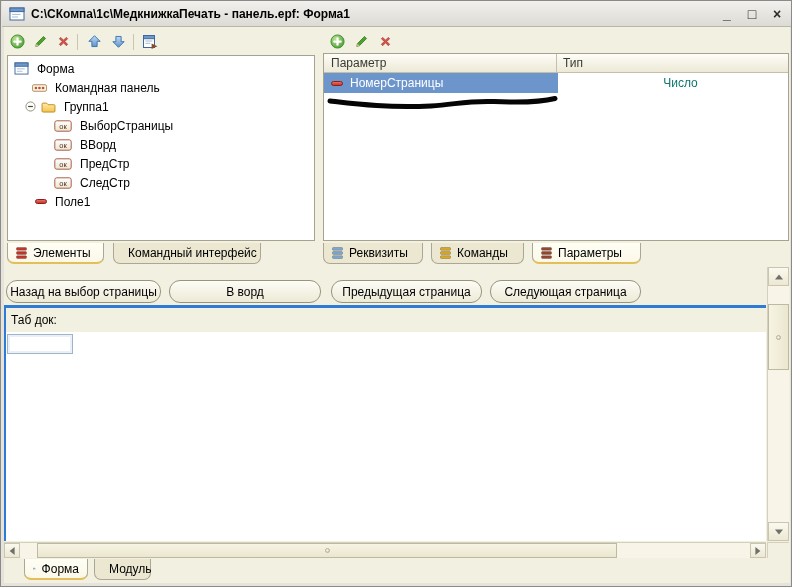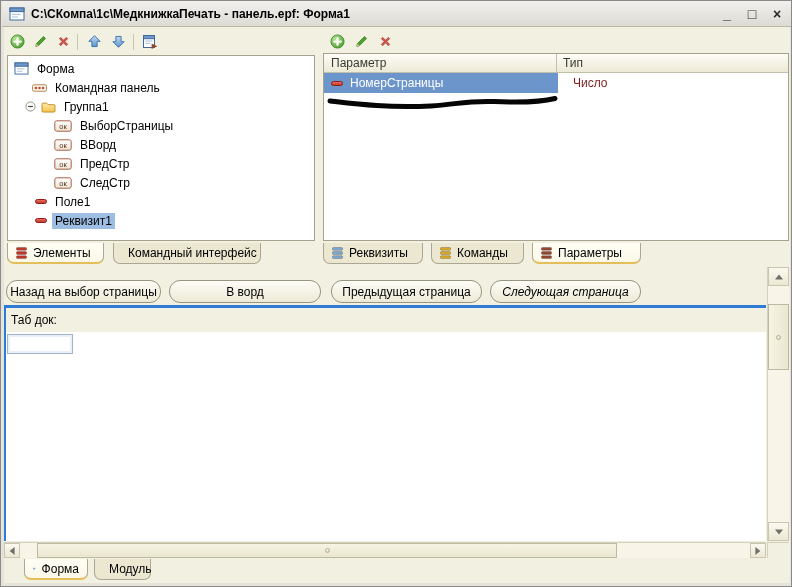--- a/index.html
+++ b/index.html
@@ -27,21 +27,21 @@
   .tree { padding-top:3px; }
   .tree-row { height:19px; display:flex; align-items:center; gap:5px; }
   .tree-label { padding:1px 3px; white-space:nowrap; }
   .sel-unfocused { background:#9DBDE2; }
 
   .tbl-header { height:19px; display:flex; align-items:center; background:linear-gradient(#FEFDF8,#ECE9D6); border-bottom:1px solid #C2BFAA; color:#3A3A32; }
   .th-param { width:233px; padding-left:7px; border-right:1px solid #C2BFAA; height:100%; display:flex; align-items:center; }
   .th-type { flex:1; padding-left:6px; }
   .tbl-row { height:20px; display:flex; }
   .cell-param { width:234px; background:#6C96CB; color:#fff; display:flex; align-items:center; gap:7px; padding-left:7px; }
-  .cell-type { flex:1; padding-left:15px; display:flex; align-items:center; color:#7f1d1d; }
+  .cell-type { flex:1; padding-left:15px; display:flex; align-items:center; color:#0f766e;justify-content:center; }
 
   .tab { position:absolute; height:21px; display:flex; align-items:center; justify-content:flex-start; gap:6px; padding:0 8px;
          border:1px solid #ACA794; border-top:none; border-radius:0 0 7px 7px; background:#EBE7D0; cursor:default; }
   .tab.active { background:linear-gradient(#FFFEF4,#FBF8E8); border-bottom:2px solid #E3BF5C; }
   .tab-label { white-space:nowrap; }
 
   .preview-btn { position:absolute; top:279px; height:23px; background:linear-gradient(#FDFCF6,#EDEAD6);
                  border:1px solid #98957F; border-radius:11px; display:flex; align-items:center; justify-content:center; }
   .blue-line-top { position:absolute; left:3px; top:304px; width:762px; height:3px; background:#2E7BD6; }
   .blue-line-left { position:absolute; left:3px; top:307px; width:2px; height:233px; background:#2E7BD6; }
@@ -268,26 +268,20 @@
           <use href="#i-ok"></use>
         </svg>
       <span class="tree-label">СледСтр</span>
     </div>
     <div class="tree-row" style="padding-left:27px">
       <svg class="ic" width="12" height="5">
           <use href="#i-dash"></use>
         </svg>
       <span class="tree-label">Поле1</span>
     </div>
-    <div class="tree-row" style="padding-left:27px">
-      <svg class="ic" width="12" height="5">
-          <use href="#i-dash"></use>
-        </svg>
-      <span class="tree-label sel-unfocused">Реквизит1</span>
-    </div>
   </div>
 
   <div class="tab active" style="left:6px; top:242px; width:97px;">
     <svg class="ic" width="11" height="12" style="color:#C0392B">
         <use href="#i-bars"></use>
       </svg>
     <span class="tab-label">Элементы</span>
   </div>
   <div class="tab" style="left:112px; top:242px; width:148px;">
     <svg class="ic" width="11" height="12" style="color:#55A02F">
@@ -339,21 +333,21 @@
 
   <div class="preview-btn" style="left:5px;   width:155px;">
       <span>Назад на выбор страницы</span>
     </div>
   <div class="preview-btn" style="left:168px; width:152px;">
       <span>В ворд</span>
     </div>
   <div class="preview-btn" style="left:330px; width:151px;">
       <span>Предыдущая страница</span>
     </div>
-  <div class="preview-btn" style="left:489px; width:151px;font-style:italic;">
+  <div class="preview-btn" style="left:489px; width:151px;">
       <span>Следующая страница</span>
     </div>
 
   <div class="blue-line-top"></div>
   <div class="blue-line-left"></div>
 
   <div class="tabdoc-strip">
     <span>Таб док:</span>
   </div>
   <div class="grid-area">

